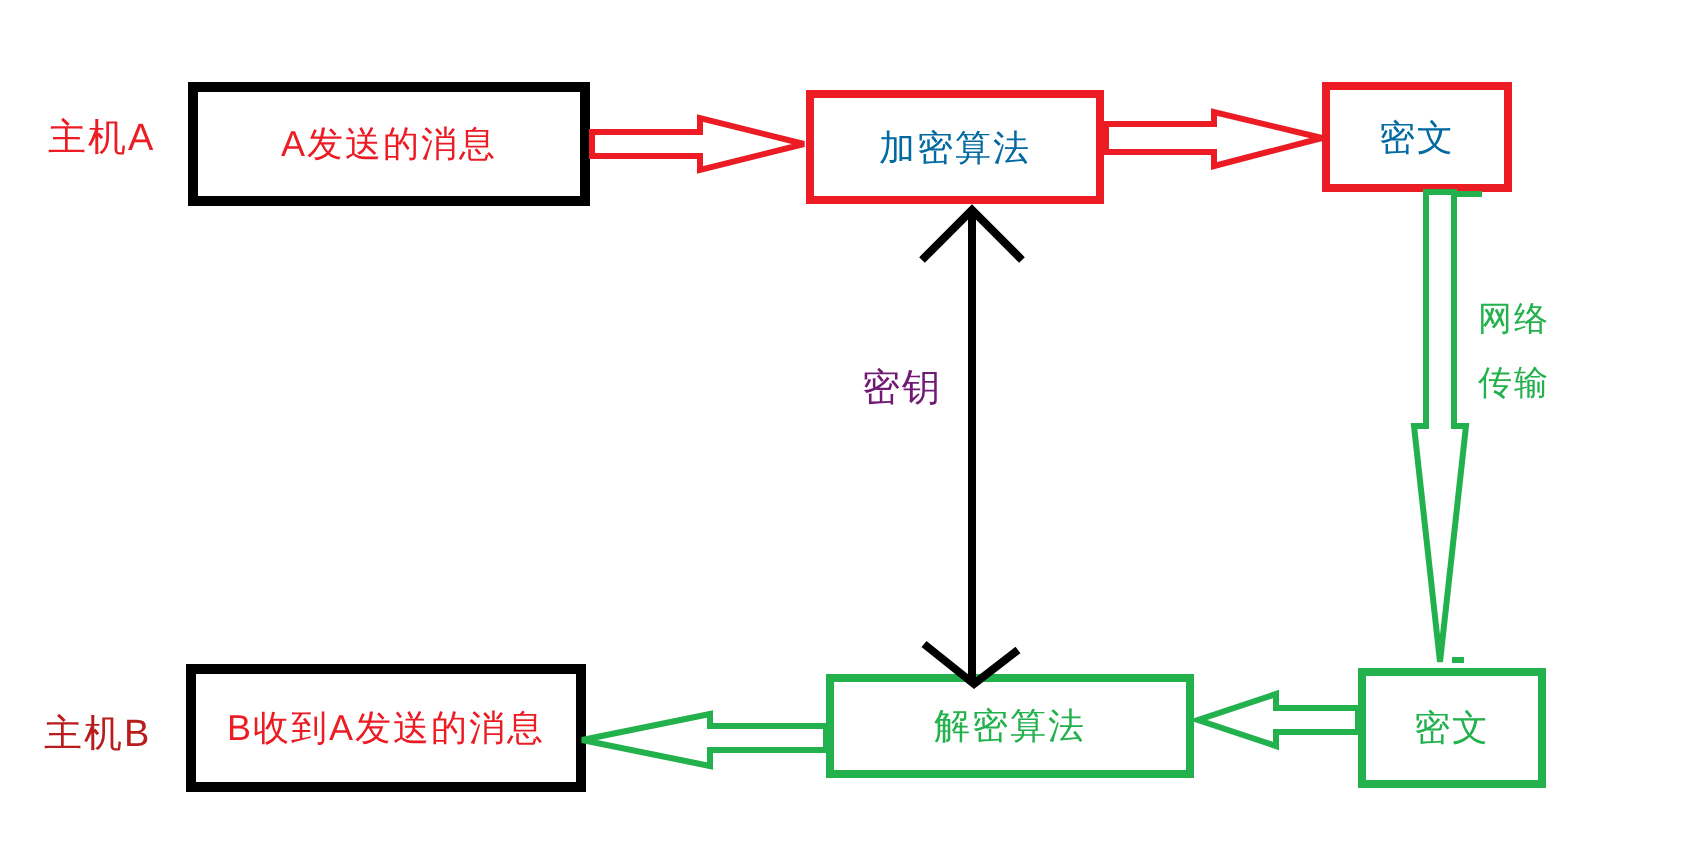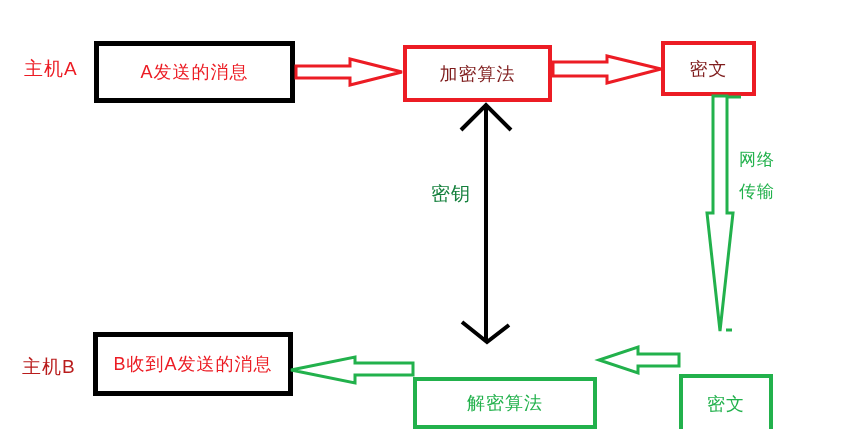--- a/index.html
+++ b/index.html
@@ -16,40 +16,40 @@
     position: absolute;
     box-sizing: border-box;
     display: flex;
     align-items: center;
     justify-content: center;
     font-size: 18px;
     letter-spacing: 1px;
     background: #ffffff;
   }
   .box.black { border: 5px solid #000000; }
-  .box.red   { border: 4px solid #ec1c24; color: #7f1d1d; }
-  .box.green { border: 4px solid #22b14c; color: #22b14c; margin-top: 40px; }
+  .box.red   { border: 4px solid #ec1c24; color: #0369a1; }
+  .box.green { border: 4px solid #22b14c; color: #22b14c; }
   .red-text   { color: #ec1c24; }
 
   #node-message-a   { left: 94px;  top: 41px;  width: 201px; height: 62px; }
   #node-encrypt     { left: 403px; top: 45px;  width: 149px; height: 57px; }
   #node-cipher-top  { left: 661px; top: 41px;  width: 95px;  height: 55px; }
   #node-decrypt     { left: 413px; top: 337px; width: 184px; height: 52px; }
   #node-cipher-bot  { left: 679px; top: 334px; width: 94px;  height: 60px; }
   #node-message-b   { left: 93px;  top: 332px; width: 200px; height: 64px; }
 
   .side-label {
     position: absolute;
     font-size: 19px;
     letter-spacing: 1px;
     white-space: nowrap;
   }
   #label-host-a { left: 24px;  top: 56px;  color: #ec1c24; }
   #label-host-b { left: 22px;  top: 354px; color: #b91c1c; }
-  #label-key    { left: 431px; top: 181px; color: #15803d; }
+  #label-key    { left: 431px; top: 181px; color: #701a75; }
   #label-network {
     position: absolute;
     left: 739px; top: 144px;
     color: #22b14c;
     font-size: 17px;
     line-height: 32px;
     letter-spacing: 1px;
     text-align: left;
   }
   #arrow-layer {

